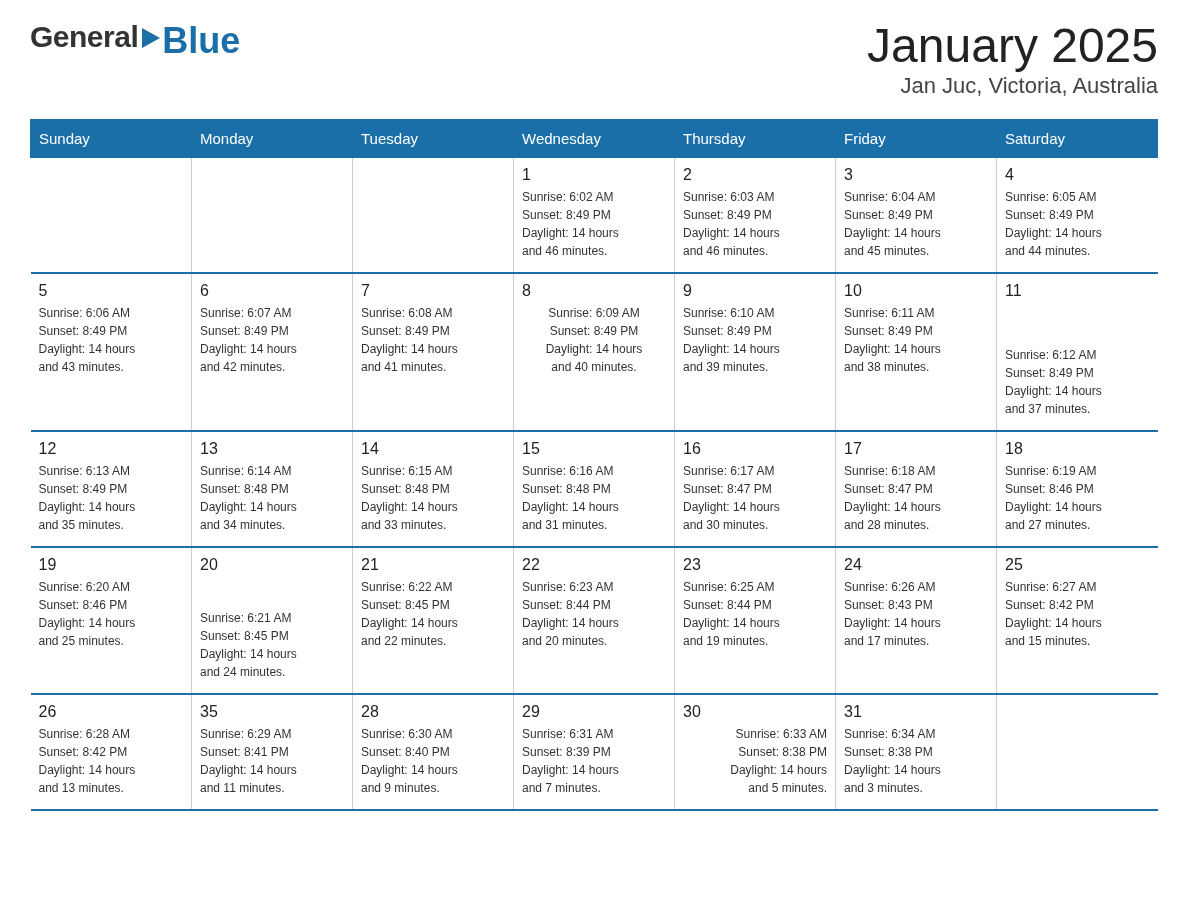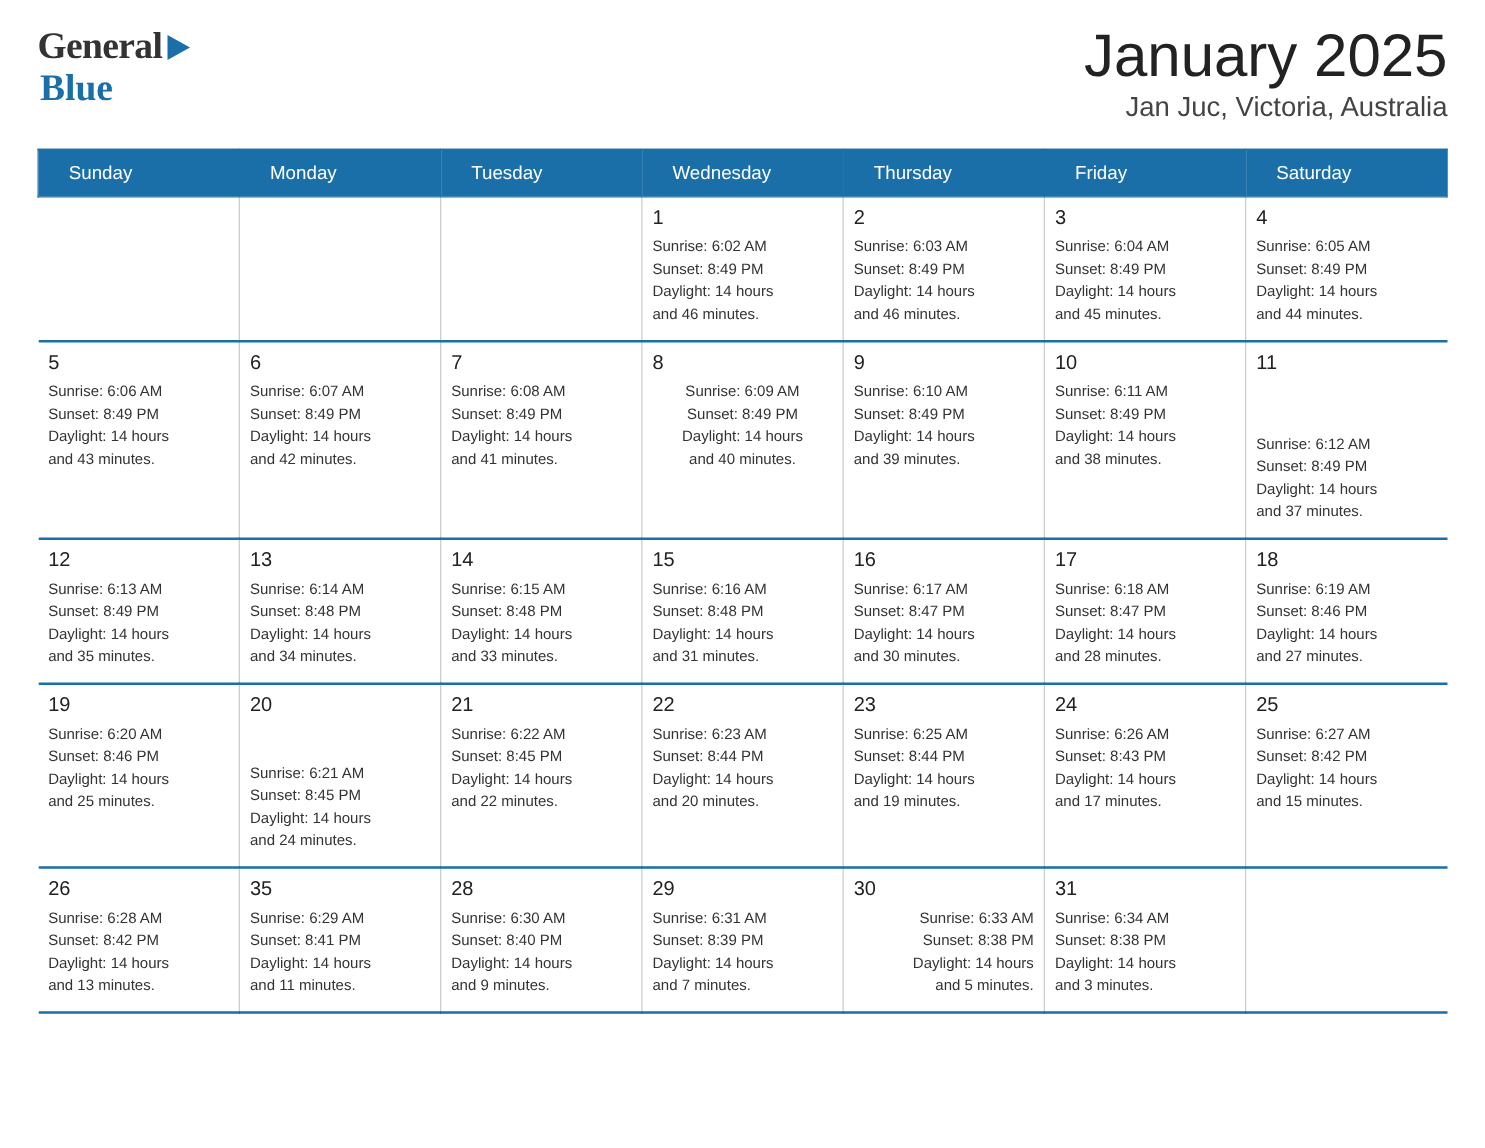--- a/index.html
+++ b/index.html
@@ -33,21 +33,21 @@
     table {
       width: 100%;
       border-collapse: collapse;
       table-layout: fixed;
     }
     thead tr {
       background-color: #1a6fa8;
     }
     thead th {
       color: #fff;
-      padding: 10px 24px;
+      padding: 10px 8px;
       text-align: left;
       font-size: 15px;
       font-weight: normal;
       border: 1px solid #1a6fa8;
     }
     tbody tr {
       border-bottom: 2px solid #1a6fa8;
     }
     tbody td {
       vertical-align: top;
@@ -66,23 +66,22 @@
       display: block;
       margin-bottom: 4px;
     }
     .day-info {
       font-size: 12px;
       color: #333;
       line-height: 1.5;
     }
     .logo-wrapper {
       display: flex;
-      flex-direction: column;
+      flex-direction: row;
       align-items: flex-start;
-      font-family: Liberation Serif, serif;
     }
     .logo-row {
       display: flex;
       align-items: center;
     }
     .logo-general {
       font-size: 30px;
       font-weight: bold;
       color: #333;
       letter-spacing: -0.5px;
@@ -91,21 +90,21 @@
       display: inline-block;
       width: 0;
       height: 0;
       border-style: solid;
       border-width: 10px 0 10px 18px;
       border-color: transparent transparent transparent #1a6fa8;
       margin-left: 4px;
       margin-top: 2px;
     }
     .logo-blue-text {
-      font-size: 30px;
+      font-size: 36px;
       font-weight: bold;
       color: #1a6fa8;
       margin-left: 2px;
     }
   </style>
 </head>
 <body>
 
 <div class="header">
   <div class="logo-wrapper">

